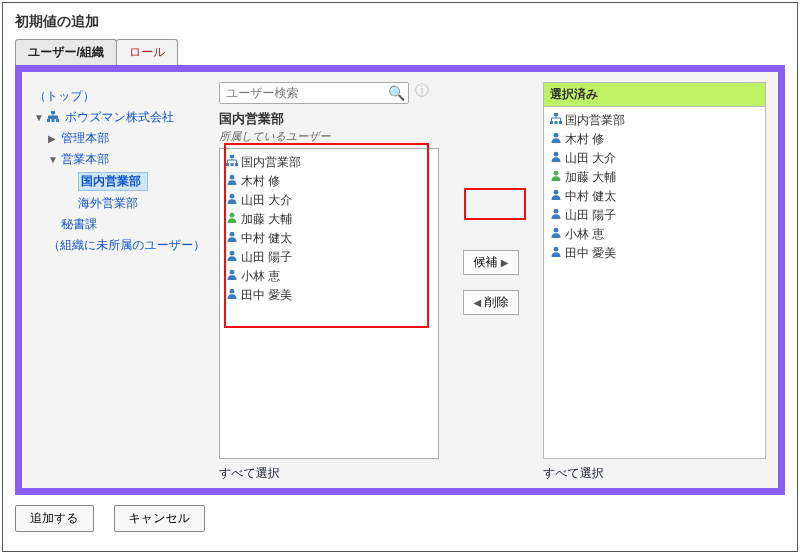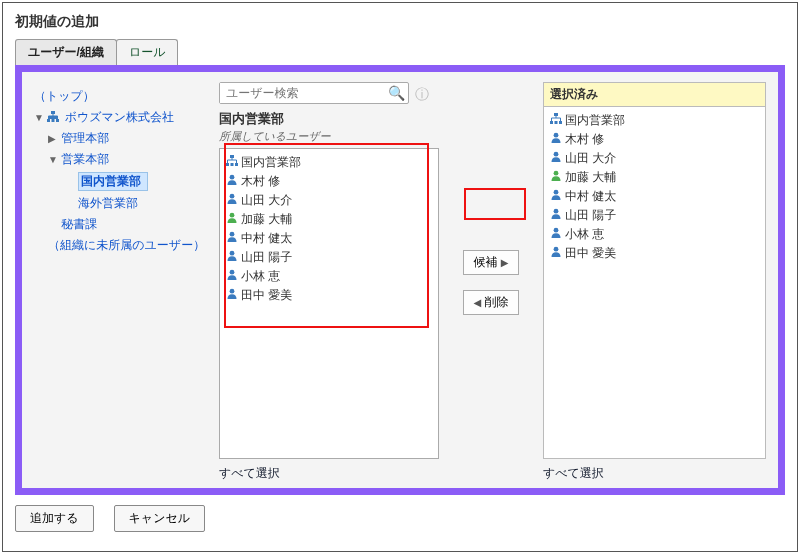--- a/index.html
+++ b/index.html
@@ -16,21 +16,21 @@
 .tab {
   border: 1px solid #999;
   border-bottom: none;
   padding: 4px 12px;
   font-size: 12px;
   background: #f3f3f3;
   cursor: pointer;
   margin-right: -1px;
   border-top-left-radius: 3px;
   border-top-right-radius: 3px;
-  color: #14532d;
+  color: #b91c1c;
 }
 .tab.active {
   background: #e8e8e8;
   font-weight: bold;
   color: #222;
   border-color: #999;
 }
 .panel {
   border: 7px solid #8b5cf6;
   margin: 0 12px;
@@ -48,21 +48,21 @@
 .tree-caret { display: inline-block; width: 10px; color: #666; font-size: 10px; }
 .tree-icon { display: inline-block; width: 12px; height: 12px; vertical-align: -2px; margin-right: 2px; }
 .tree-selected {
   background: #cfe6ff;
   border: 1px solid #99c2e8;
   display: inline-block;
   padding: 0 6px 0 2px;
   font-weight: bold;
 }
 .middle-col { width: 220px; display: flex; flex-direction: column; }
-.search-row { display: flex; align-items: flex-end; margin-bottom: 4px; }
+.search-row { display: flex; align-items: flex-start; margin-bottom: 4px; }
 .search-box {
   display: flex; align-items: center;
   border: 1px solid #aaa; background: #fff;
   border-radius: 2px;
   width: 190px;
 }
 .search-input {
   border: none; outline: none;
   font-size: 12px; padding: 3px 6px;
   flex: 1; color: #777;
@@ -100,21 +100,21 @@
 }
 .transfer-btn {
   border: 1px solid #aaa; background: #fdfdfd;
   padding: 3px 8px; font-size: 12px; cursor: pointer;
   min-width: 56px; text-align: center;
 }
 .transfer-btn .arrow { font-size: 10px; color: #555; }
 
 .right-col { flex: 1; display: flex; flex-direction: column; }
 .selected-header {
-  background: #fef9c3;
+  background: #bef264;
   font-weight: bold;
   padding: 3px 6px;
   border: 1px solid #bbb;
   border-bottom: none;
 }
 .selected-box {
   border: 1px solid #bbb;
   background: #fff;
   flex: 1;
   overflow: auto;

